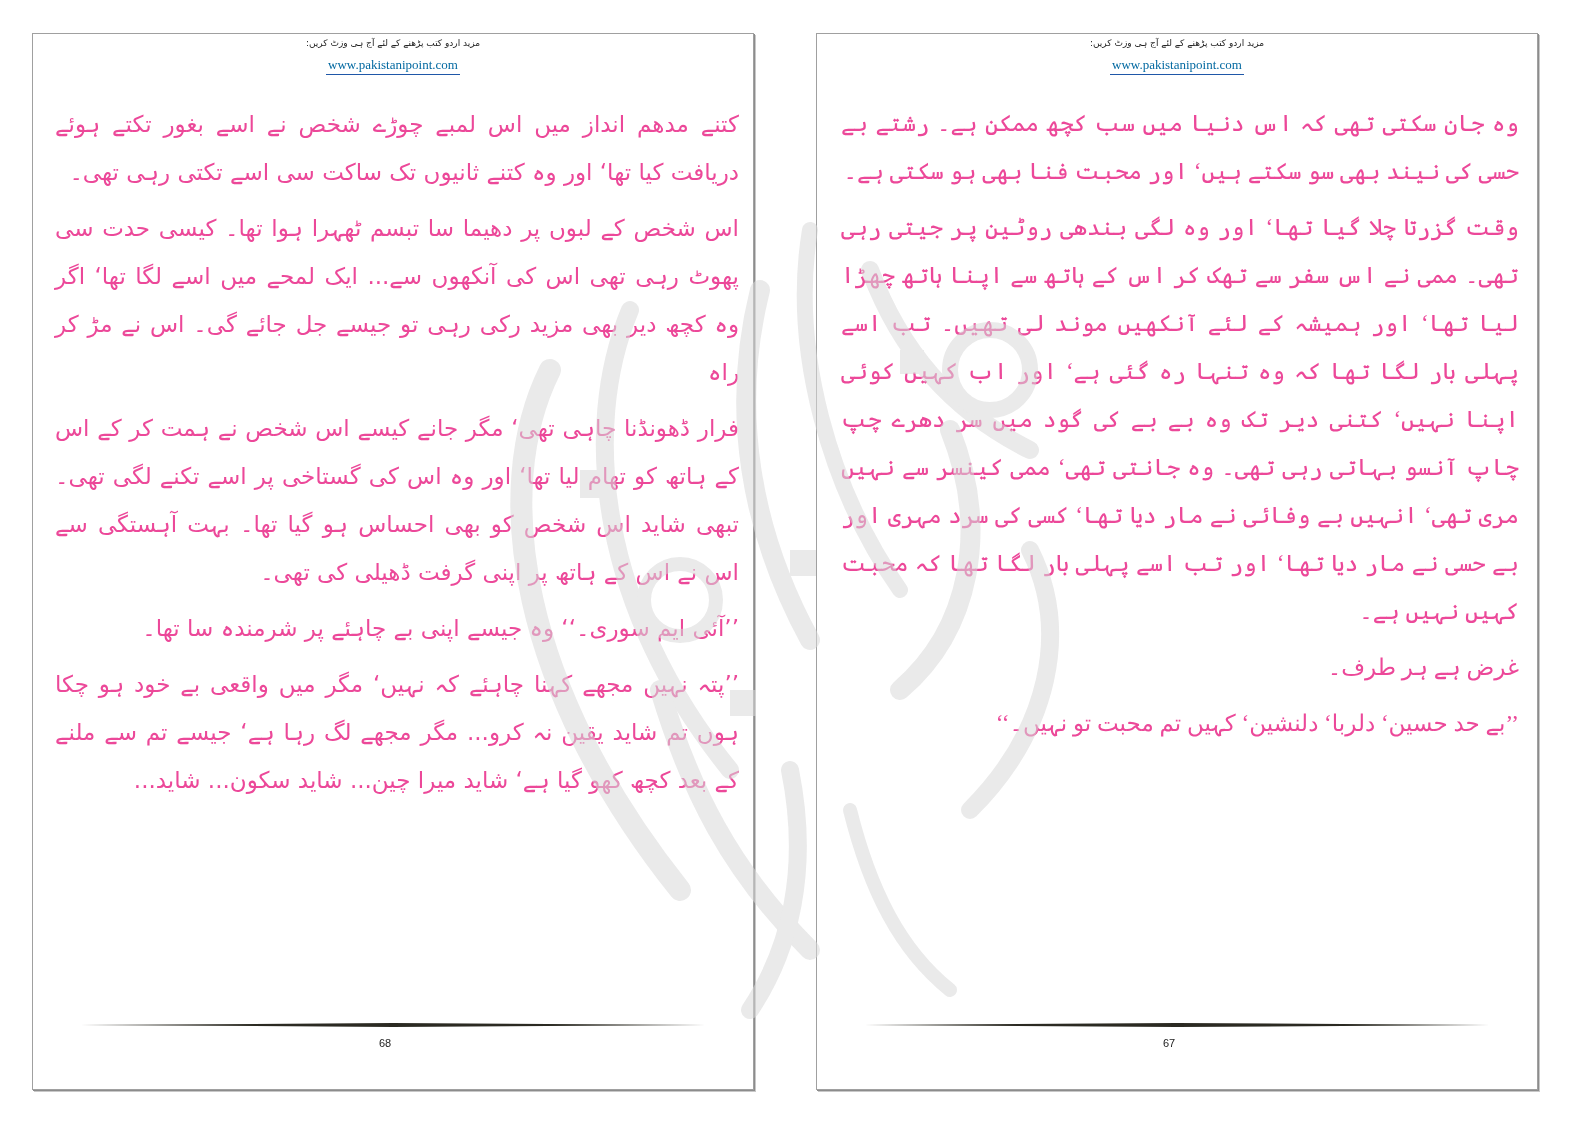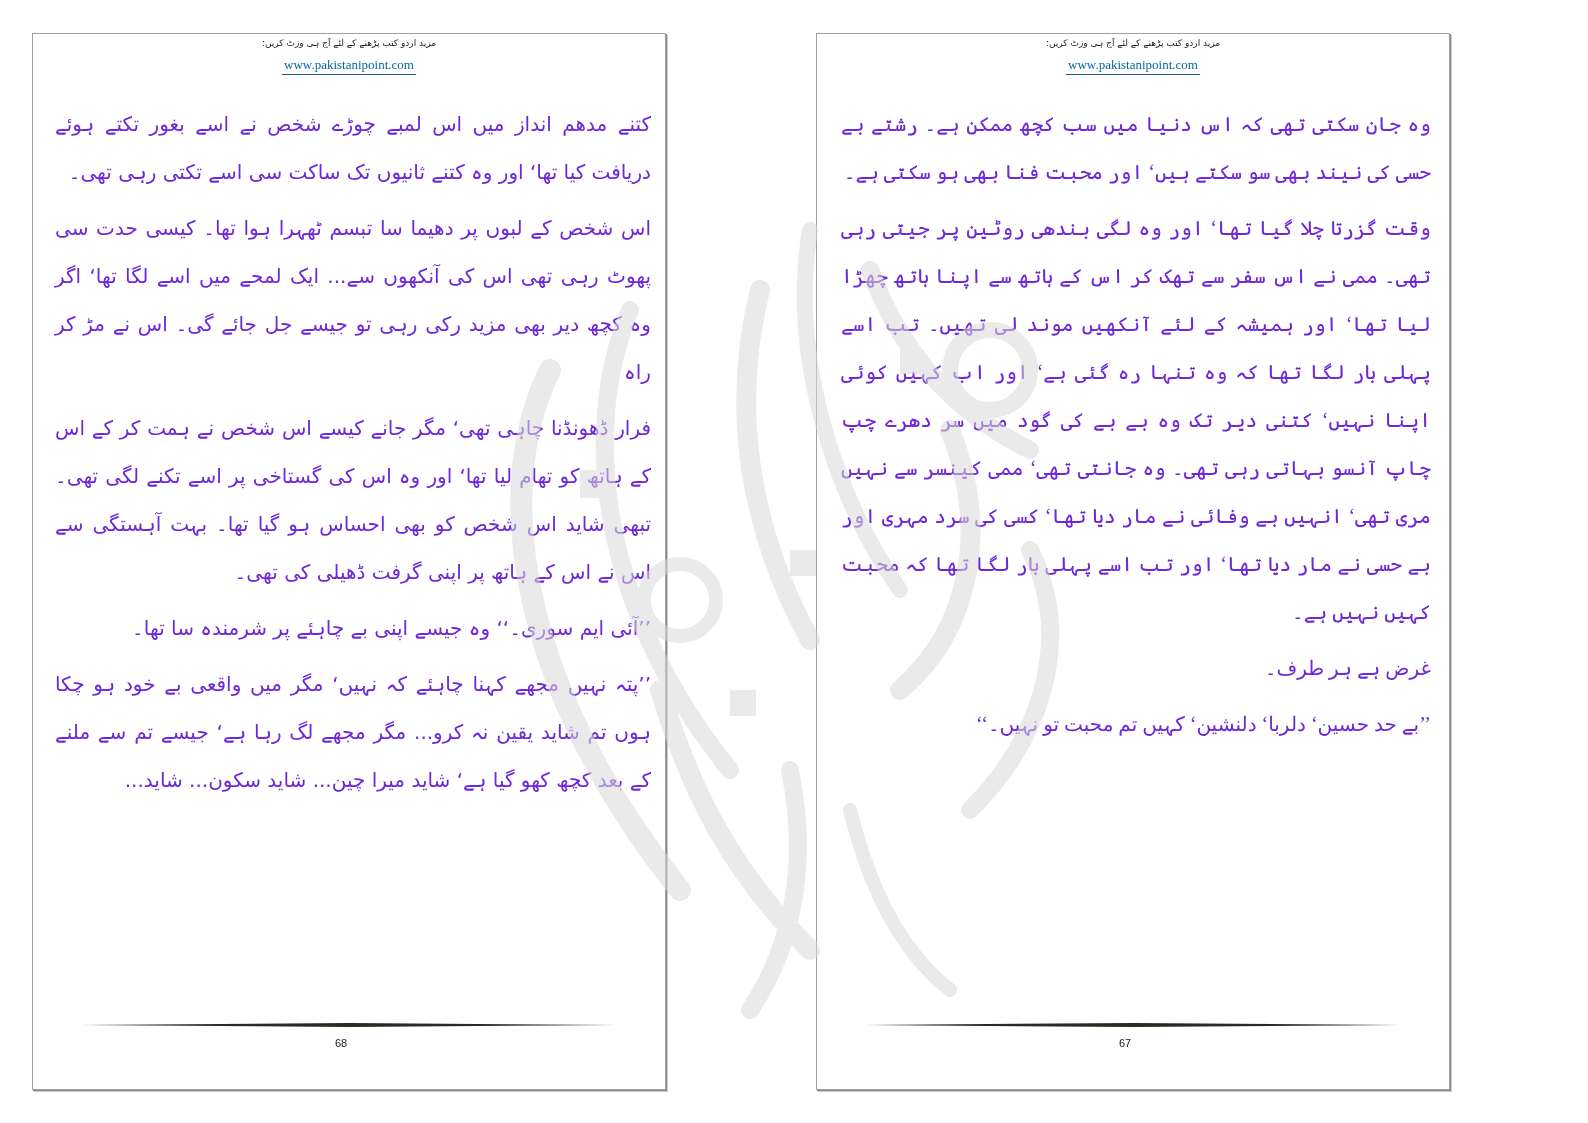--- a/index.html
+++ b/index.html
@@ -10,21 +10,21 @@
     body {
       width: 1588px;
       height: 1123px;
       position: relative;
       overflow: hidden;
       font-family: "DejaVu Sans", sans-serif;
     }
     .page {
       position: absolute;
       top: 33px;
-      width: 634px;
+      width: 722px;
       height: 1057px;
       background: #ffffff;
       border: 1px solid #a0a0a0;
       box-shadow: 1px 1px 0 #8c8c8c, 2px 2px 0 #c8c8c8;
       box-sizing: border-box;
     }
     .page-left { left: 32px; }
     .page-right { left: 816px; }
 
     .header {
@@ -56,22 +56,22 @@
 
     .body-text {
       position: absolute;
       top: 66px;
       left: 22px;
       right: 14px;
       direction: rtl;
       text-align: justify;
       text-align-last: right;
       font-family: "DejaVu Sans", sans-serif;
-      font-size: 20px;
-      color: #6d28d9;
+      font-size: 23px;
+      color: #ec4899;
     }
     .para {
       margin: 0;
       line-height: 48px;
       padding-bottom: 8px;
     }
     .page-right .body-text { left: 24px; right: 18px; font-family: Liberation Serif, serif; }
 
     .footer-rule {
       position: absolute;

